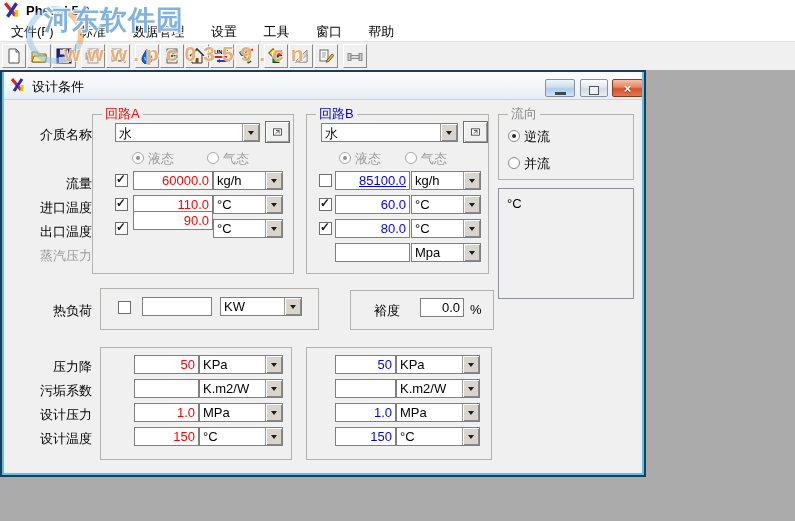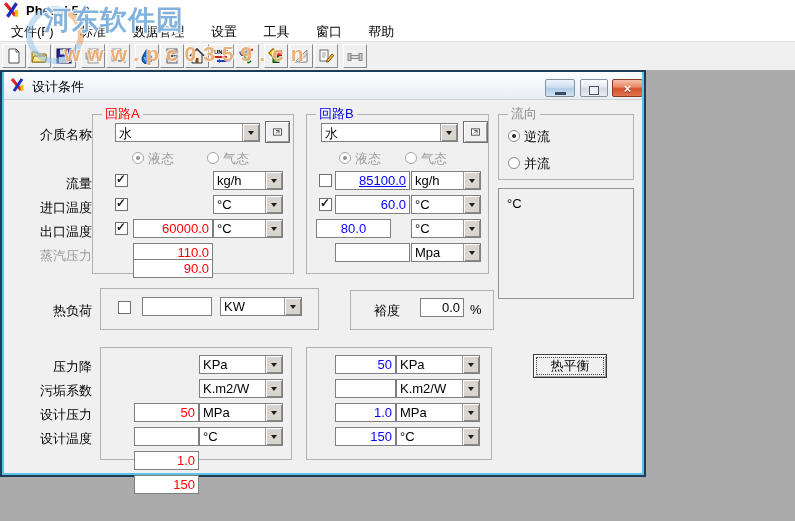--- a/index.html
+++ b/index.html
@@ -40,21 +40,21 @@
   .lbl{position:absolute;width:72px;text-align:right;font-size:13px;color:#000;white-space:nowrap;}
   .lbl.dis{color:#9b9b9b;}
   .group{position:absolute;border:1px solid #b2b2ae;box-sizing:border-box;}
   .legend{position:absolute;top:-8px;left:9px;background:#f0f0f0;padding:0 3px;font-size:13px;line-height:14px;}
   .legend.red{color:#f00;}
   .legend.blue{color:#0000e6;}
   .legend.gray{color:#8a8a8a;}
   .panel{position:absolute;border:1px solid #8f9399;background:#f0f0f0;box-sizing:border-box;}
   .val{position:absolute;height:19px;border:1px solid #7f7f7f;background:#fff;box-sizing:border-box;
        font-family:"Liberation Sans",sans-serif;font-size:13px;text-align:right;padding:0 3px;}
-  .val.red{color:#ff0000;margin-top:48px;}
+  .val.red{color:#ff0000;}
   .val.blue{color:#0000ff;}
   .combo{position:absolute;height:19px;background:#fff;border:1px solid #7f7f7f;box-sizing:border-box;font-size:13px;}
   .combo .t{position:absolute;left:3px;top:1px;white-space:nowrap;}
   .dd{position:absolute;right:0;top:0;bottom:0;width:16px;background:#d9d5ce;
       box-shadow:inset 1px 1px 0 #fff,inset -1px -1px 0 #8a8a8a;border-left:1px solid #9a9a9a;
       display:flex;align-items:center;justify-content:center;}
   .tri{width:0;height:0;border:3.5px solid transparent;border-top:4.5px solid #1c1c1c;margin-top:4px;}
   .cb{position:absolute;width:13px;height:13px;background:#fff;border:1px solid #6f6f6f;box-sizing:border-box;}
   .cb.checked::after{content:"\2713";position:absolute;left:0px;top:-3px;font-size:12px;font-weight:bold;color:#1a1a1a;}
   .radio{position:absolute;width:12px;height:12px;border-radius:50%;background:#fff;border:1px solid #8a8a8a;box-sizing:border-box;}
@@ -329,21 +329,21 @@
     <span class="cb checked" style="left:317px;top:126px"></span>
     <input class="val blue" style="left: 333px; top: 123px; width: 75px;" value="60.0">
     <div class="combo" style="left:409px;top:123px;width:70px">
       <span class="t">°C</span>
       <span class="dd">
           <i class="tri"></i>
         </span>
     </div>
 
     <span class="cb checked" style="left:317px;top:150px"></span>
-    <input class="val blue" style="left: 314px; top: 147px; width: 75px; text-align: center;" value="80.0">
+    <input class="val blue" style="left: 333px; top: 147px; width: 75px;" value="80.0">
     <div class="combo" style="left:409px;top:147px;width:70px">
       <span class="t">°C</span>
       <span class="dd">
           <i class="tri"></i>
         </span>
     </div>
 
     <input class="val" style="left: 333px; top: 171px; width: 75px;" value="">
     <div class="combo" style="left:409px;top:171px;width:70px">
       <span class="t">Mpa</span>
@@ -432,21 +432,20 @@
         </span>
     </div>
     <input class="val blue" style="left: 333px; top: 355px; width: 61px;" value="150">
     <div class="combo" style="left:394px;top:355px;width:84px">
       <span class="t">°C</span>
       <span class="dd">
           <i class="tri"></i>
         </span>
     </div>
 
-    <button class="btn3d focused" style="left:531px;top:282px;width:74px;height:24px">热平衡</button>
   </div>
 
   <div class="watermark">
     <div class="wm-circle"></div>
     <div class="wm-name">河东软件园</div>
     <div class="wm-url">www.pc0359.cn</div>
   </div>
 
 </div>
 

